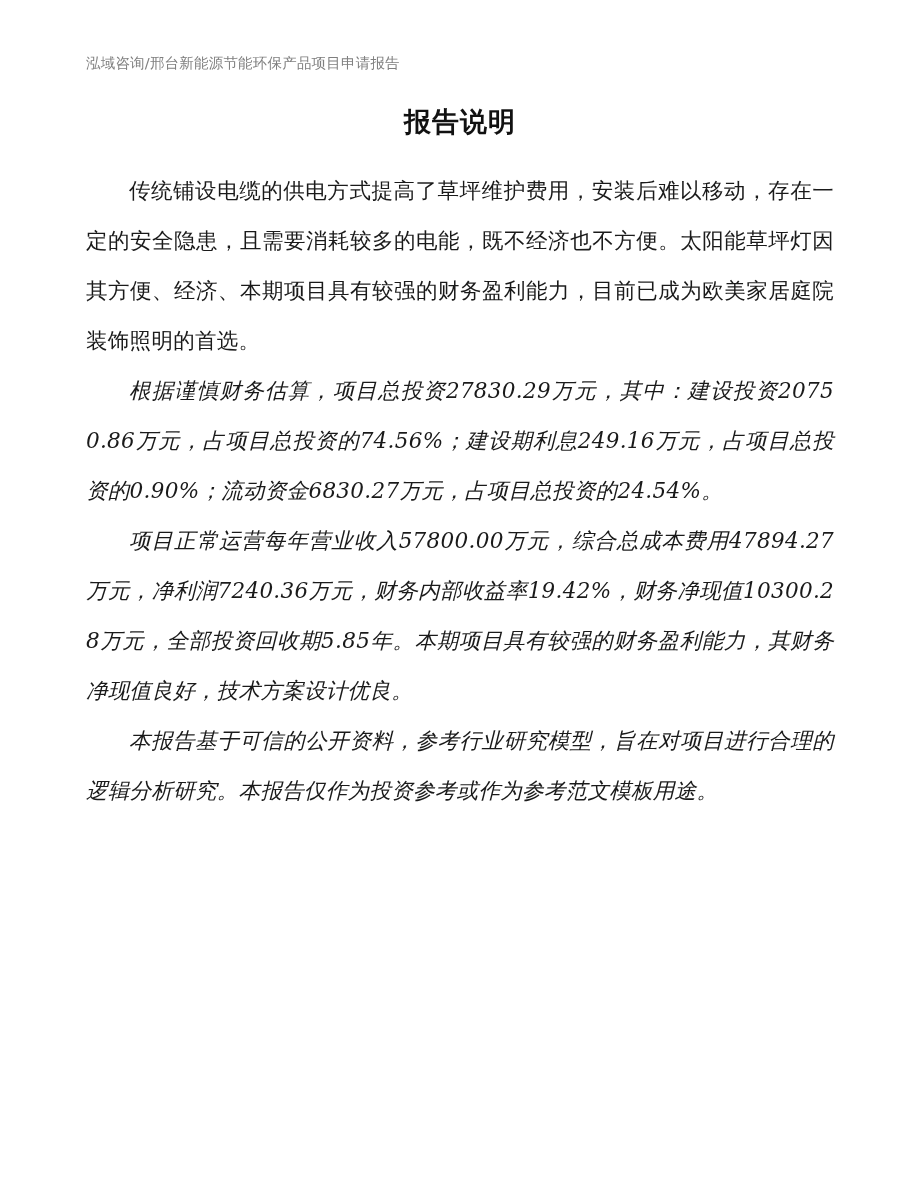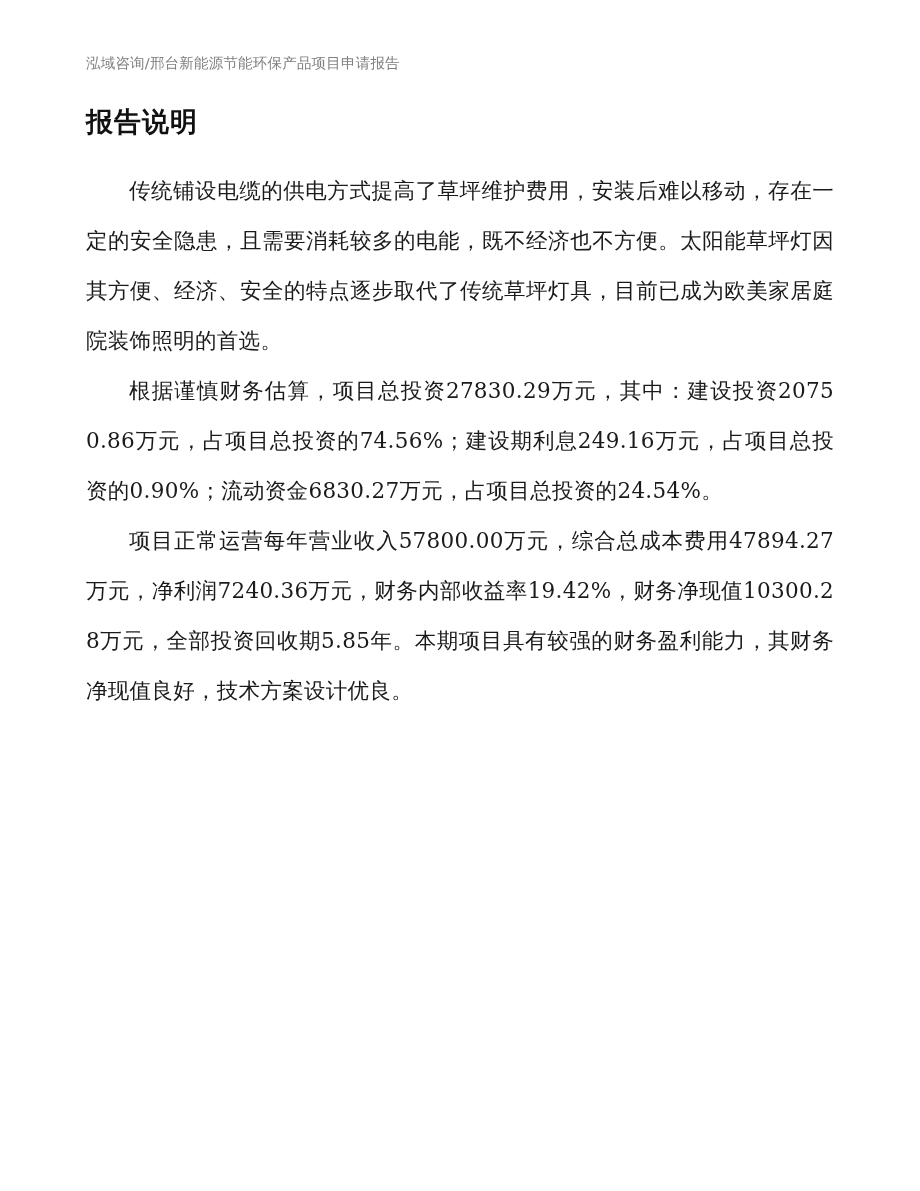--- a/index.html
+++ b/index.html
@@ -31,56 +31,58 @@
     letter-spacing: 0.2px;
     white-space: nowrap;
   }
   .content {
     position: absolute;
     left: 86px;
     top: 104px;
     width: 748px;
   }
   .doc-title {
-    text-align: left;
+    text-align: center;
     font-size: 27px;
     font-weight: bold;
     letter-spacing: 1px;
     margin: 0 0 26px 0;
     font-family: "DejaVu Serif", "Liberation Serif", serif;
     color: #111111;
   }
   .para {
     font-size: 21.5px;
     line-height: 50px;
     text-align: justify;
     text-justify: inter-ideograph;
     text-indent: 2em;
     margin: 0 0 0 0;
     letter-spacing: 0.3px;
     color: #1a1a1a;
     word-break: break-all;
   }
   .para + .para {
     margin-top: 0px;
+    font-style: italic;
   }
 </style>
 </head>
 <body>
 
 <div class="page">
 
   <div class="header">泓域咨询/邢台新能源节能环保产品项目申请报告</div>
 
   <div class="content">
 
     <h1 class="doc-title">报告说明</h1>
 
-    <p class="para">传统铺设电缆的供电方式提高了草坪维护费用，安装后难以移动，存在一定的安全隐患，且需要消耗较多的电能，既不经济也不方便。太阳能草坪灯因其方便、经济、安全的特点逐步取代了传统草坪灯具，目前已成为欧美家居庭院装饰照明的首选。</p>
+    <p class="para">传统铺设电缆的供电方式提高了草坪维护费用，安装后难以移动，存在一定的安全隐患，且需要消耗较多的电能，既不经济也不方便。太阳能草坪灯因其方便、经济、本期项目具有较强的财务盈利能力，目前已成为欧美家居庭院装饰照明的首选。</p>
 
     <p class="para">根据谨慎财务估算，项目总投资27830.29万元，其中：建设投资20750.86万元，占项目总投资的74.56%；建设期利息249.16万元，占项目总投资的0.90%；流动资金6830.27万元，占项目总投资的24.54%。</p>
 
     <p class="para">项目正常运营每年营业收入57800.00万元，综合总成本费用47894.27万元，净利润7240.36万元，财务内部收益率19.42%，财务净现值10300.28万元，全部投资回收期5.85年。本期项目具有较强的财务盈利能力，其财务净现值良好，技术方案设计优良。</p>
 
 
+    <p class="para">本报告基于可信的公开资料，参考行业研究模型，旨在对项目进行合理的逻辑分析研究。本报告仅作为投资参考或作为参考范文模板用途。</p>
 
   </div>
 </div>
 
 </body></html>

